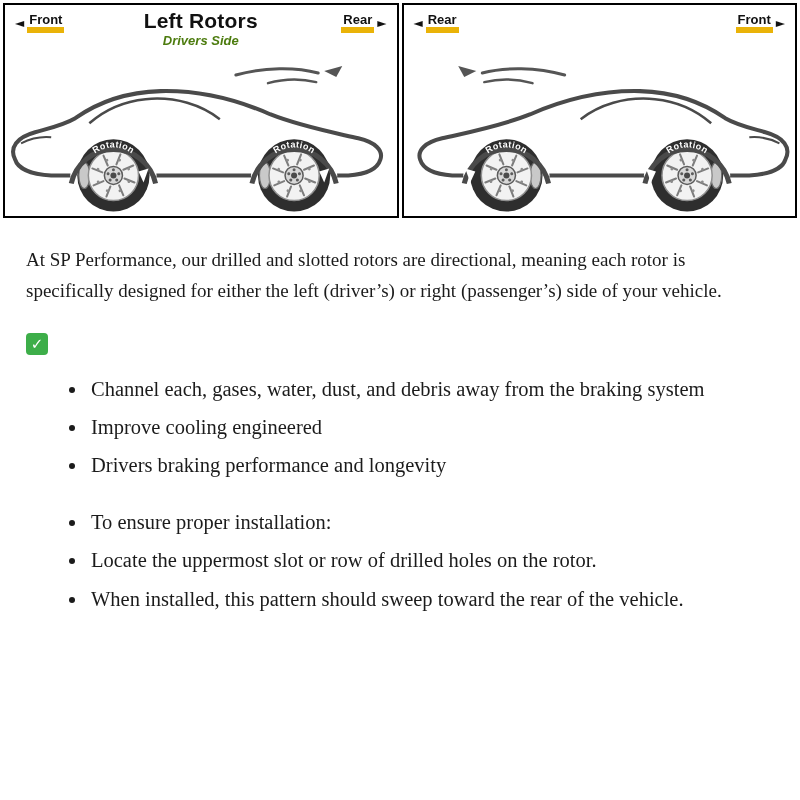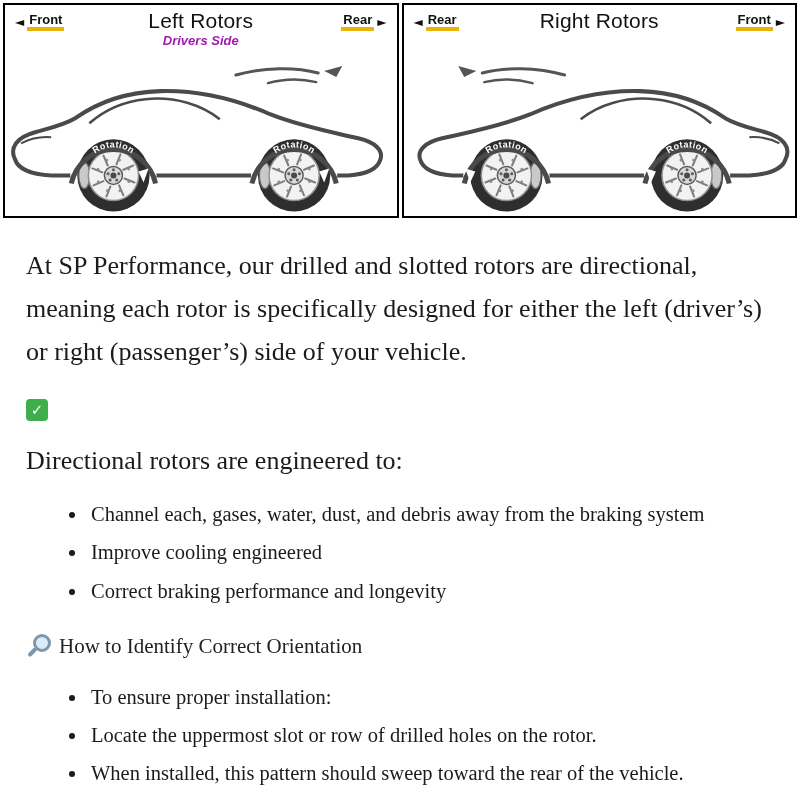--- a/index.html
+++ b/index.html
@@ -2,32 +2,32 @@
 <html><head>
 <meta charset="utf-8">
 <style>
   html,body { margin:0; padding:0; background:#fff; }
   body { width:800px; font-family:"Liberation Serif", serif; color:#1b1b1b; }
 
   
   .diagram-row { display:flex; gap:3px; padding:3px 3px 0 3px; }
   .panel { flex:1 1 0; border:2px solid #000; background:#fff; min-width:0; }
   .panel-header { position:relative; height:48px; padding-top:4px; font-family:"Liberation Sans", sans-serif; }
-  .panel-title { text-align:center; font-size:21px; font-weight:400; letter-spacing:.2px; color:#111; line-height:1.1; }
-  .panel-sub { text-align:center; font-size:13px; font-weight:bold; font-style:italic; color:#a21caf; margin-top:1px; }
+  .panel-title { text-align:center; font-size:21px; font-weight:700; letter-spacing:.2px; color:#111; line-height:1.1; }
+  .panel-sub { text-align:center; font-size:13px; font-weight:bold; font-style:italic; color:#4d7c0f; margin-top:1px; }
   .dir { position:absolute; top:8px; font-size:13px; font-weight:bold; color:#111; display:flex; align-items:center; gap:3px; }
   .dir.left { left:10px; } .dir.right { right:10px; }
-  .dir .lbl { display:inline-block; border-bottom:4px solid #eab308; padding:0 2px 1px 2px; line-height:1; }
+  .dir .lbl { display:inline-block; border-bottom:6px solid #eab308; padding:0 2px 1px 2px; line-height:1; }
   .dir .tri { font-size:12px; line-height:1; font-family:"DejaVu Sans", sans-serif; }
   svg.car { display:block; width:100%; height:auto; }
   .rot-text { fill:#fff; font-family:"Liberation Sans", sans-serif; font-size:9px; font-weight:bold; letter-spacing:.4px; }
 
   
   main { padding:12px 26px 10px 26px; }
-  p { font-size:26px; line-height:1.66; margin:14px 0 16px 0; }
+  p { font-size:19px; line-height:1.66; margin:14px 0 16px 0; }
   h2 { font-size:22px; font-weight:bold; margin:26px 0 18px 0; display:flex; align-items:center; }
   h3 { font-size:21px; font-weight:normal; margin:26px 0 22px 0; display:flex; align-items:center; color:#222; }
   ul { margin:14px 0 24px 0; padding-left:62px; }
   li { font-size:20.5px; line-height:1.62; margin-bottom:5px; padding-left:3px; }
 
   .check-icon { display:inline-flex; align-items:center; justify-content:center;
     width:22px; height:22px; background:#3dae49; border-radius:4px; color:#fff;
     font-size:15px; font-weight:bold; margin-right:10px; flex:0 0 auto;
     font-family:"DejaVu Sans", sans-serif; }
 
@@ -125,21 +125,20 @@
       <polygon points="313,114 323,111 318,125" fill="#fff"></polygon>
     </svg>
   </section>
 
   <section class="panel">
     <div class="panel-header">
       <span class="dir left">
         <span class="tri">◄</span>
         <span class="lbl">Rear</span>
       </span>
-      <div class="panel-title">Right Rotors</div>
       <span class="dir right">
         <span class="lbl">Front</span>
         <span class="tri">►</span>
       </span>
     </div>
     <svg class="car" viewBox="0 0 390 158">
       <use href="#car-body" transform="translate(390,0) scale(-1,1)"></use>
       <path id="rotArc-r1" d="M 72 120 A 30 30 0 0 1 132 120" fill="none"></path>
       <path id="rotArc-r2" d="M 252 120 A 30 30 0 0 1 312 120" fill="none"></path>
       <text class="rot-text">
@@ -156,34 +155,26 @@
 
 <main>
   <p>At SP Performance, our drilled and slotted rotors are directional, meaning each rotor is specifically designed for either the left (driver’s) or right (passenger’s) side of your vehicle.</p>
 
   <h2>
     <span class="check-icon">
         <span>✓</span>
       </span>
   </h2>
 
-  <p>Directional rotors are engineered to:</p>
 
   <ul>
     <li>Channel each, gases, water, dust, and debris away from the braking system</li>
     <li>Improve cooling engineered</li>
-    <li>Correct braking performance and longevity</li>
+    <li>Drivers braking performance and longevity</li>
   </ul>
 
-  <h3>
-    <span class="mag-icon">
-        <i class="lens"></i>
-        <i class="handle"></i>
-      </span>
-    <span>How to Identify Correct Orientation</span>
-  </h3>
 
   <ul>
     <li>To ensure proper installation:</li>
     <li>Locate the uppermost slot or row of drilled holes on the rotor.</li>
     <li>When installed, this pattern should sweep toward the rear of the vehicle.</li>
   </ul>
 </main>
 
 </body></html>

